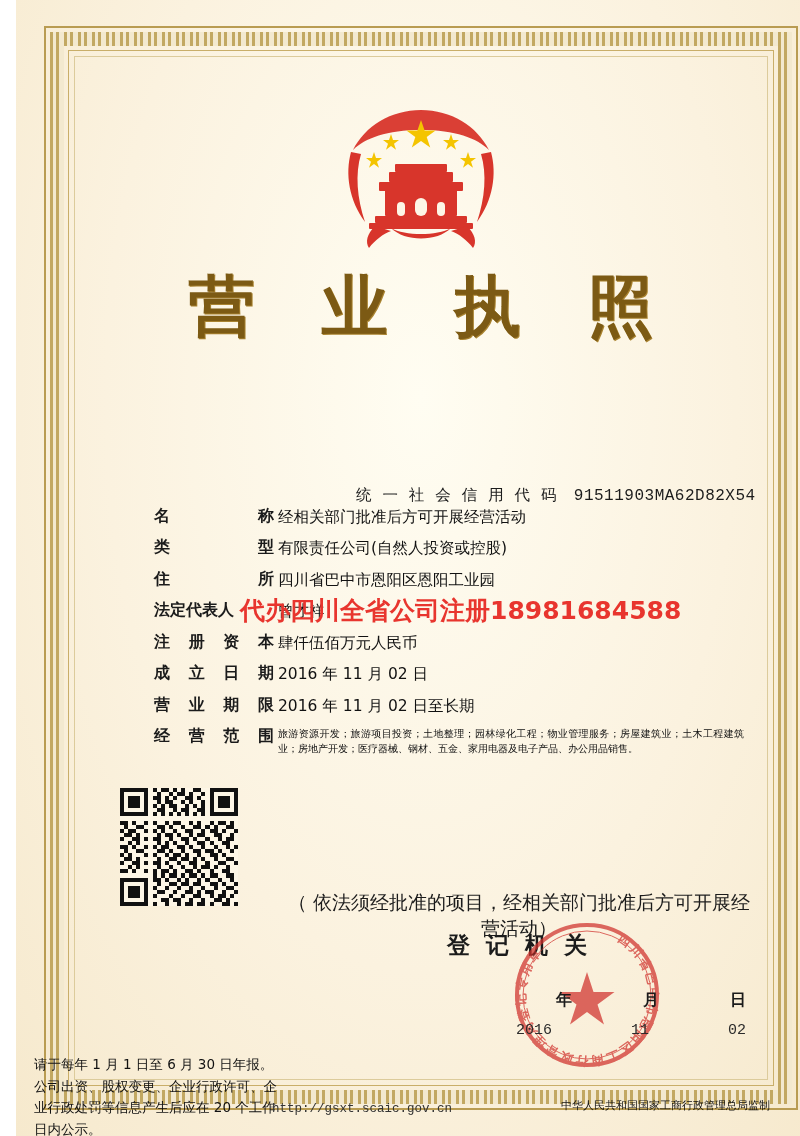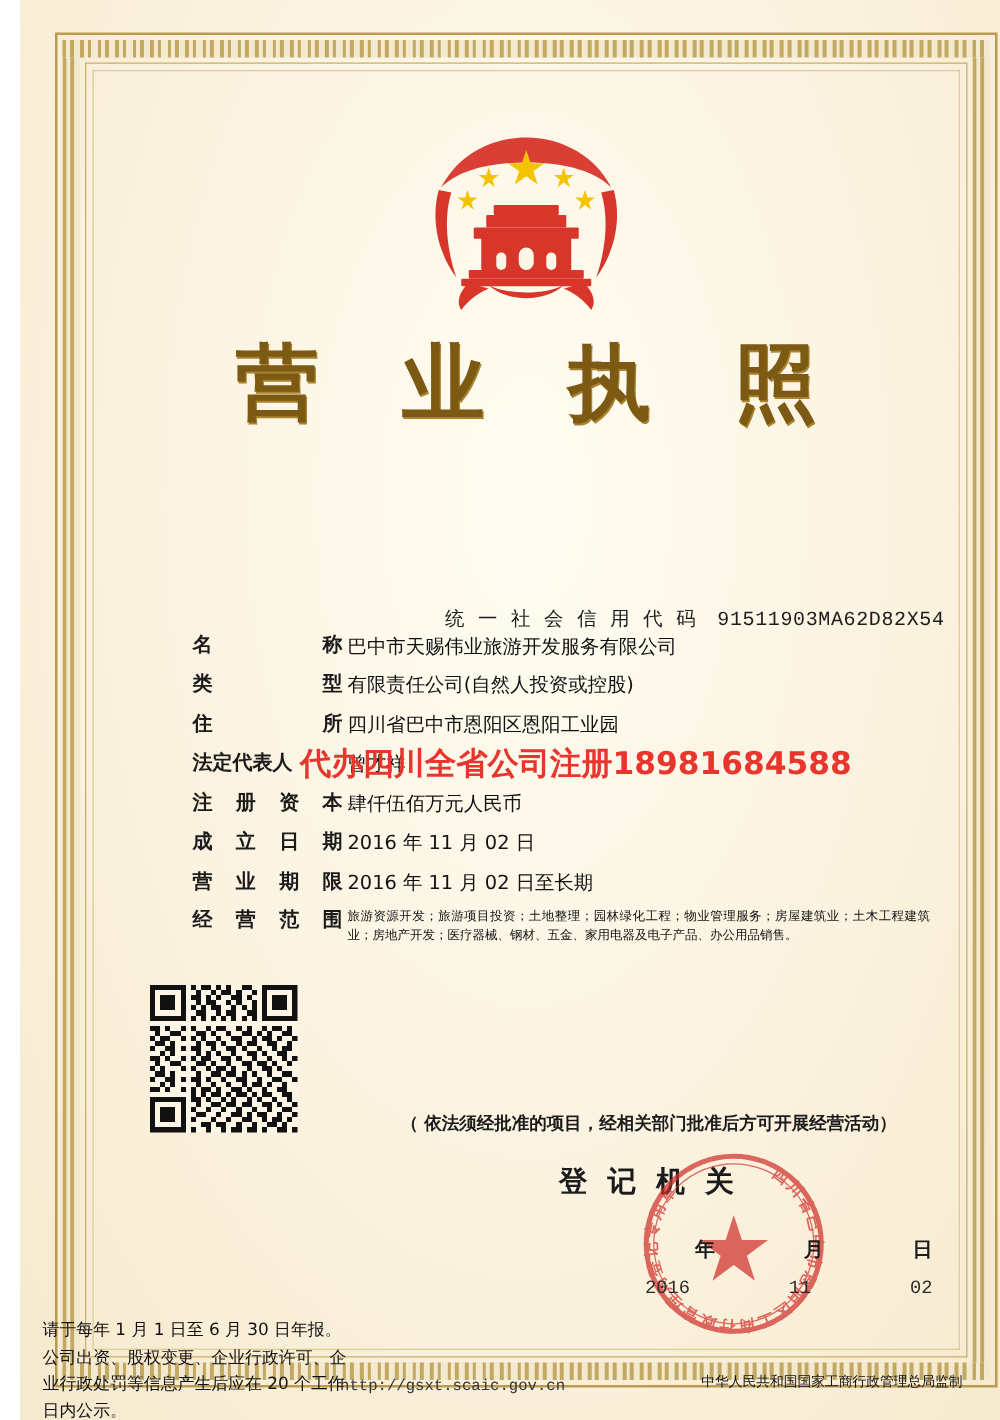--- a/index.html
+++ b/index.html
@@ -167,22 +167,22 @@
     height: 118px;
   }
 
   
   .note {
     position: absolute;
     left: 266px;
     top: 890px;
     right: 70px;
     text-align: center;
-    font-size: 14px;
-    font-weight: 700;
+    font-size: 19px;
+    font-weight: 400;
     color: #1b1b1b;
     font-family: "DejaVu Sans", "Liberation Sans", sans-serif;
   }
   .reg-authority {
     position: absolute;
     left: 266px;
     top: 930px;
     right: 70px;
     text-align: center;
     font-size: 23px;
@@ -320,21 +320,21 @@
     <span class="credit-value">91511903MA62D82X54</span>
   </div>
 
   <div class="fields">
 
     <div class="row">
       <div class="lbl spread4">
         <span>名</span>
         <span>称</span>
       </div>
-      <div class="val">巴中市天赐伟业旅游开发服务有限公司</div>
+      <div class="val">经相关部门批准后方可开展经营活动</div>
     </div>
 
     <div class="row">
       <div class="lbl spread4">
         <span>类</span>
         <span>型</span>
       </div>
       <div class="val">有限责任公司(自然人投资或控股)</div>
     </div>
 

